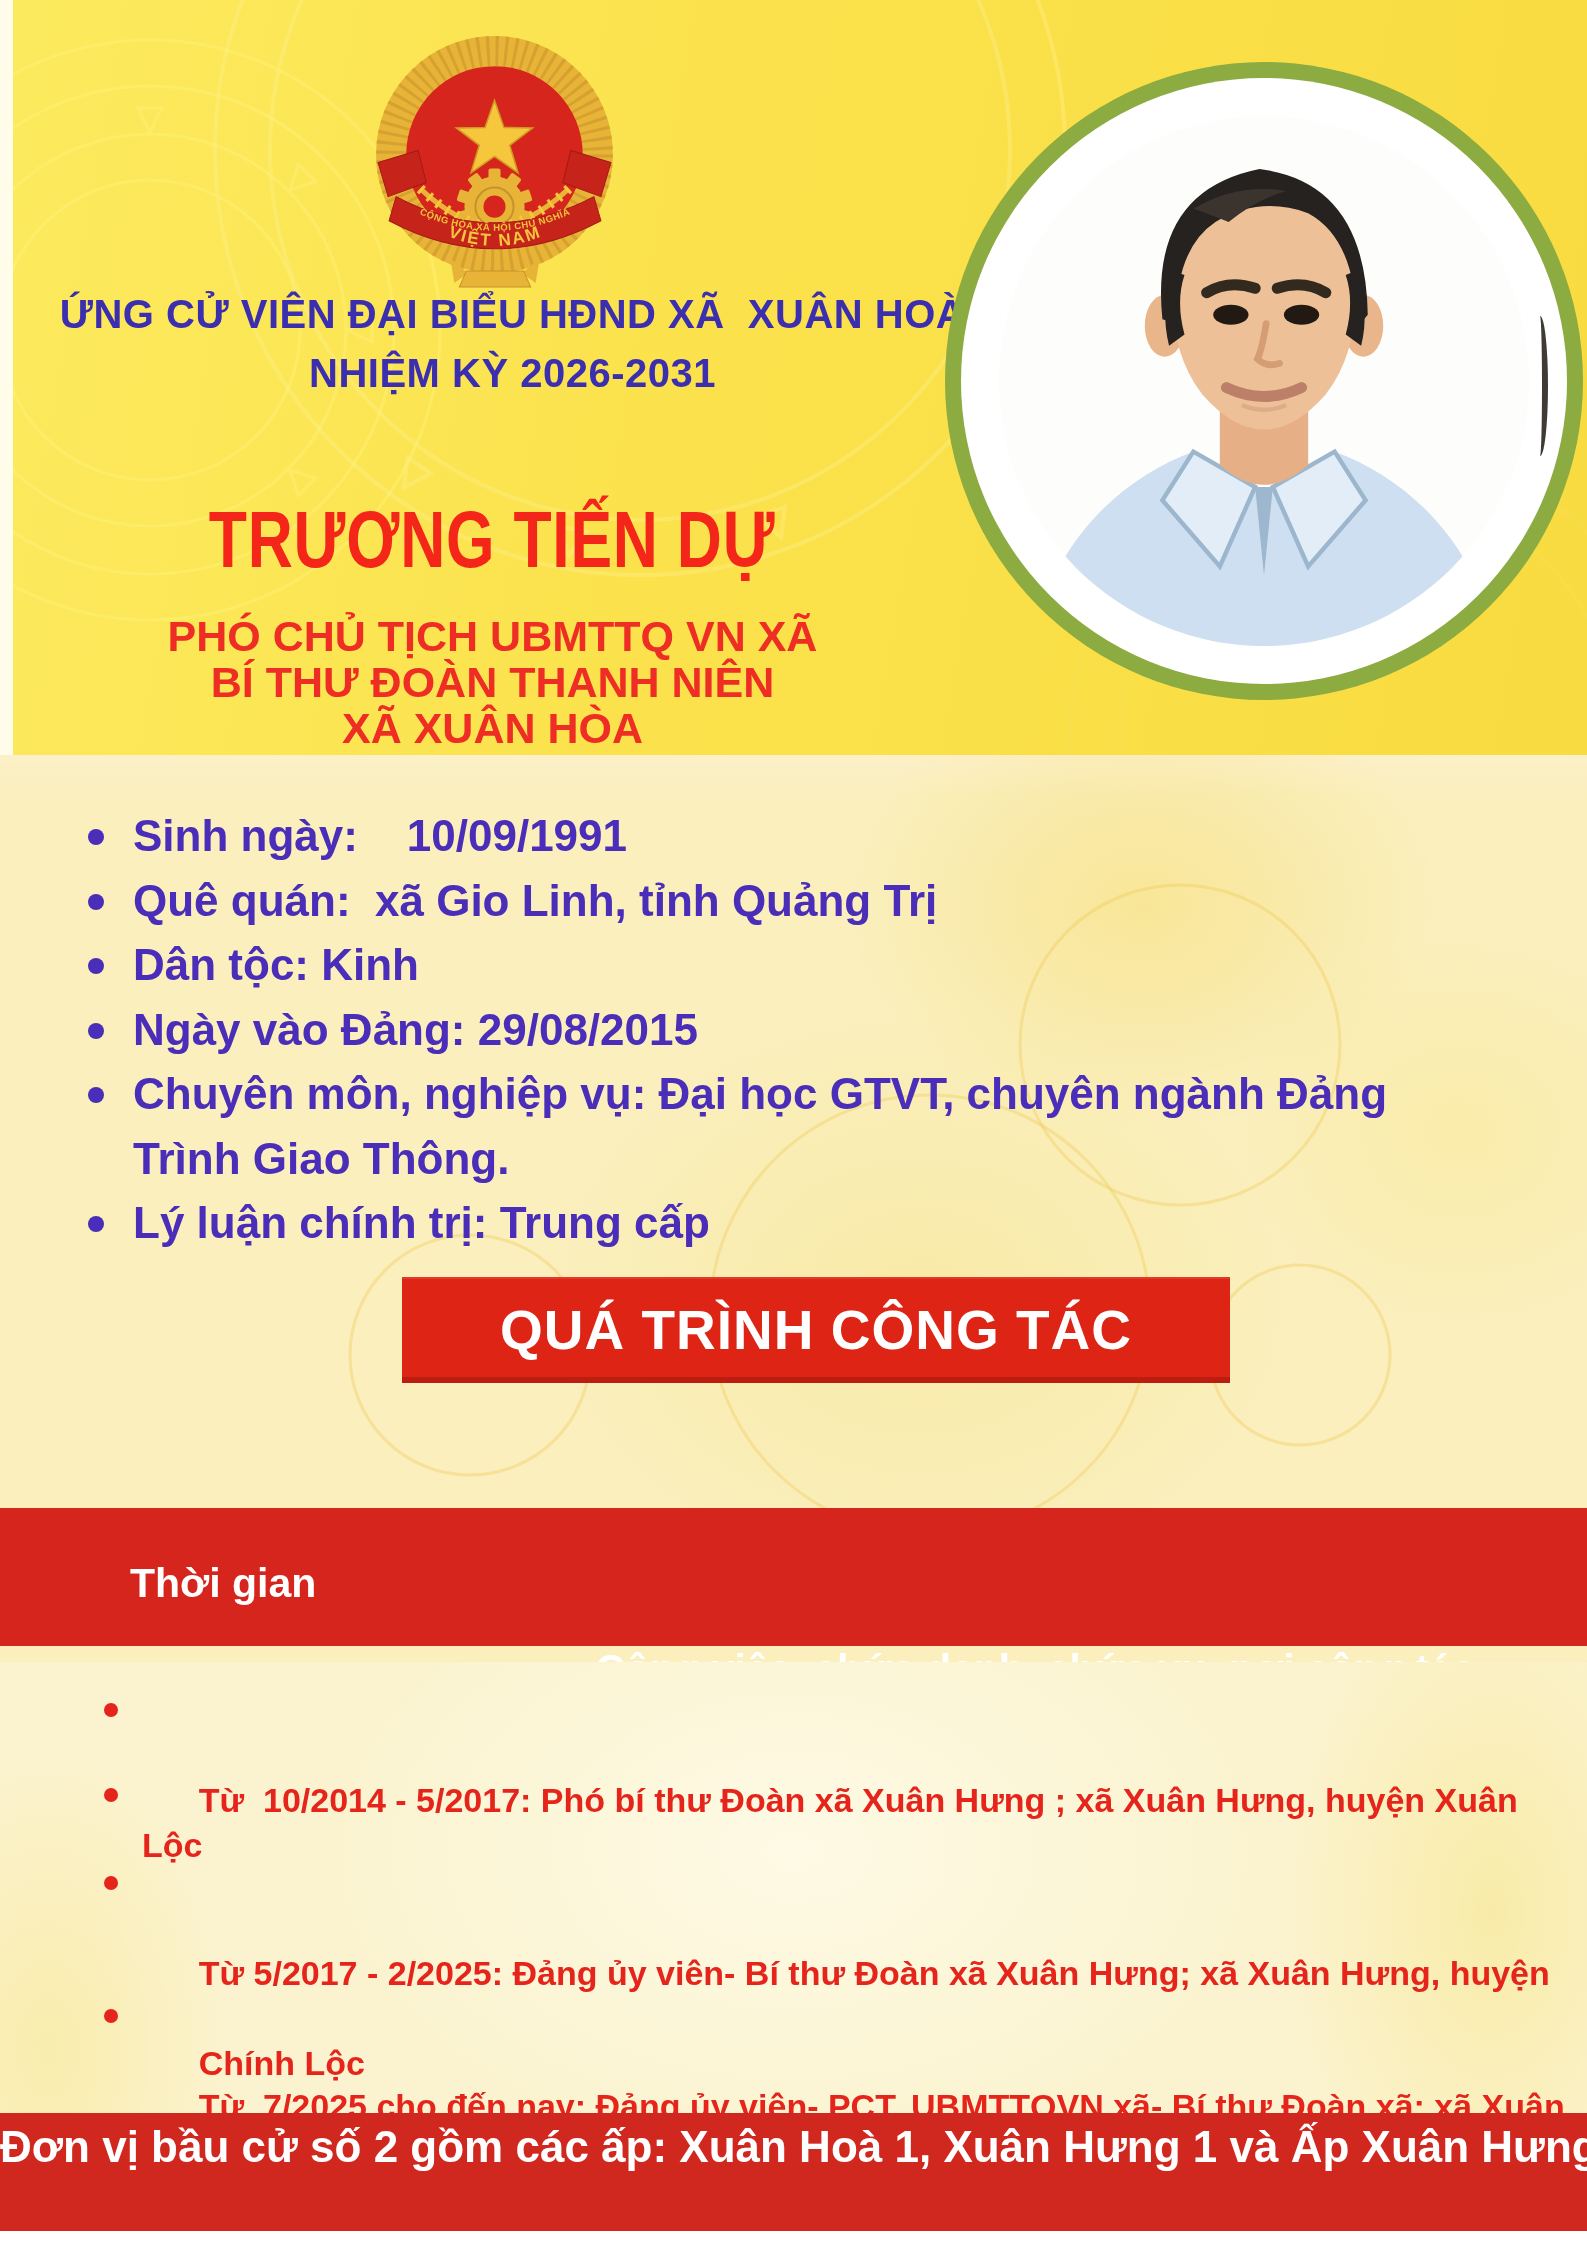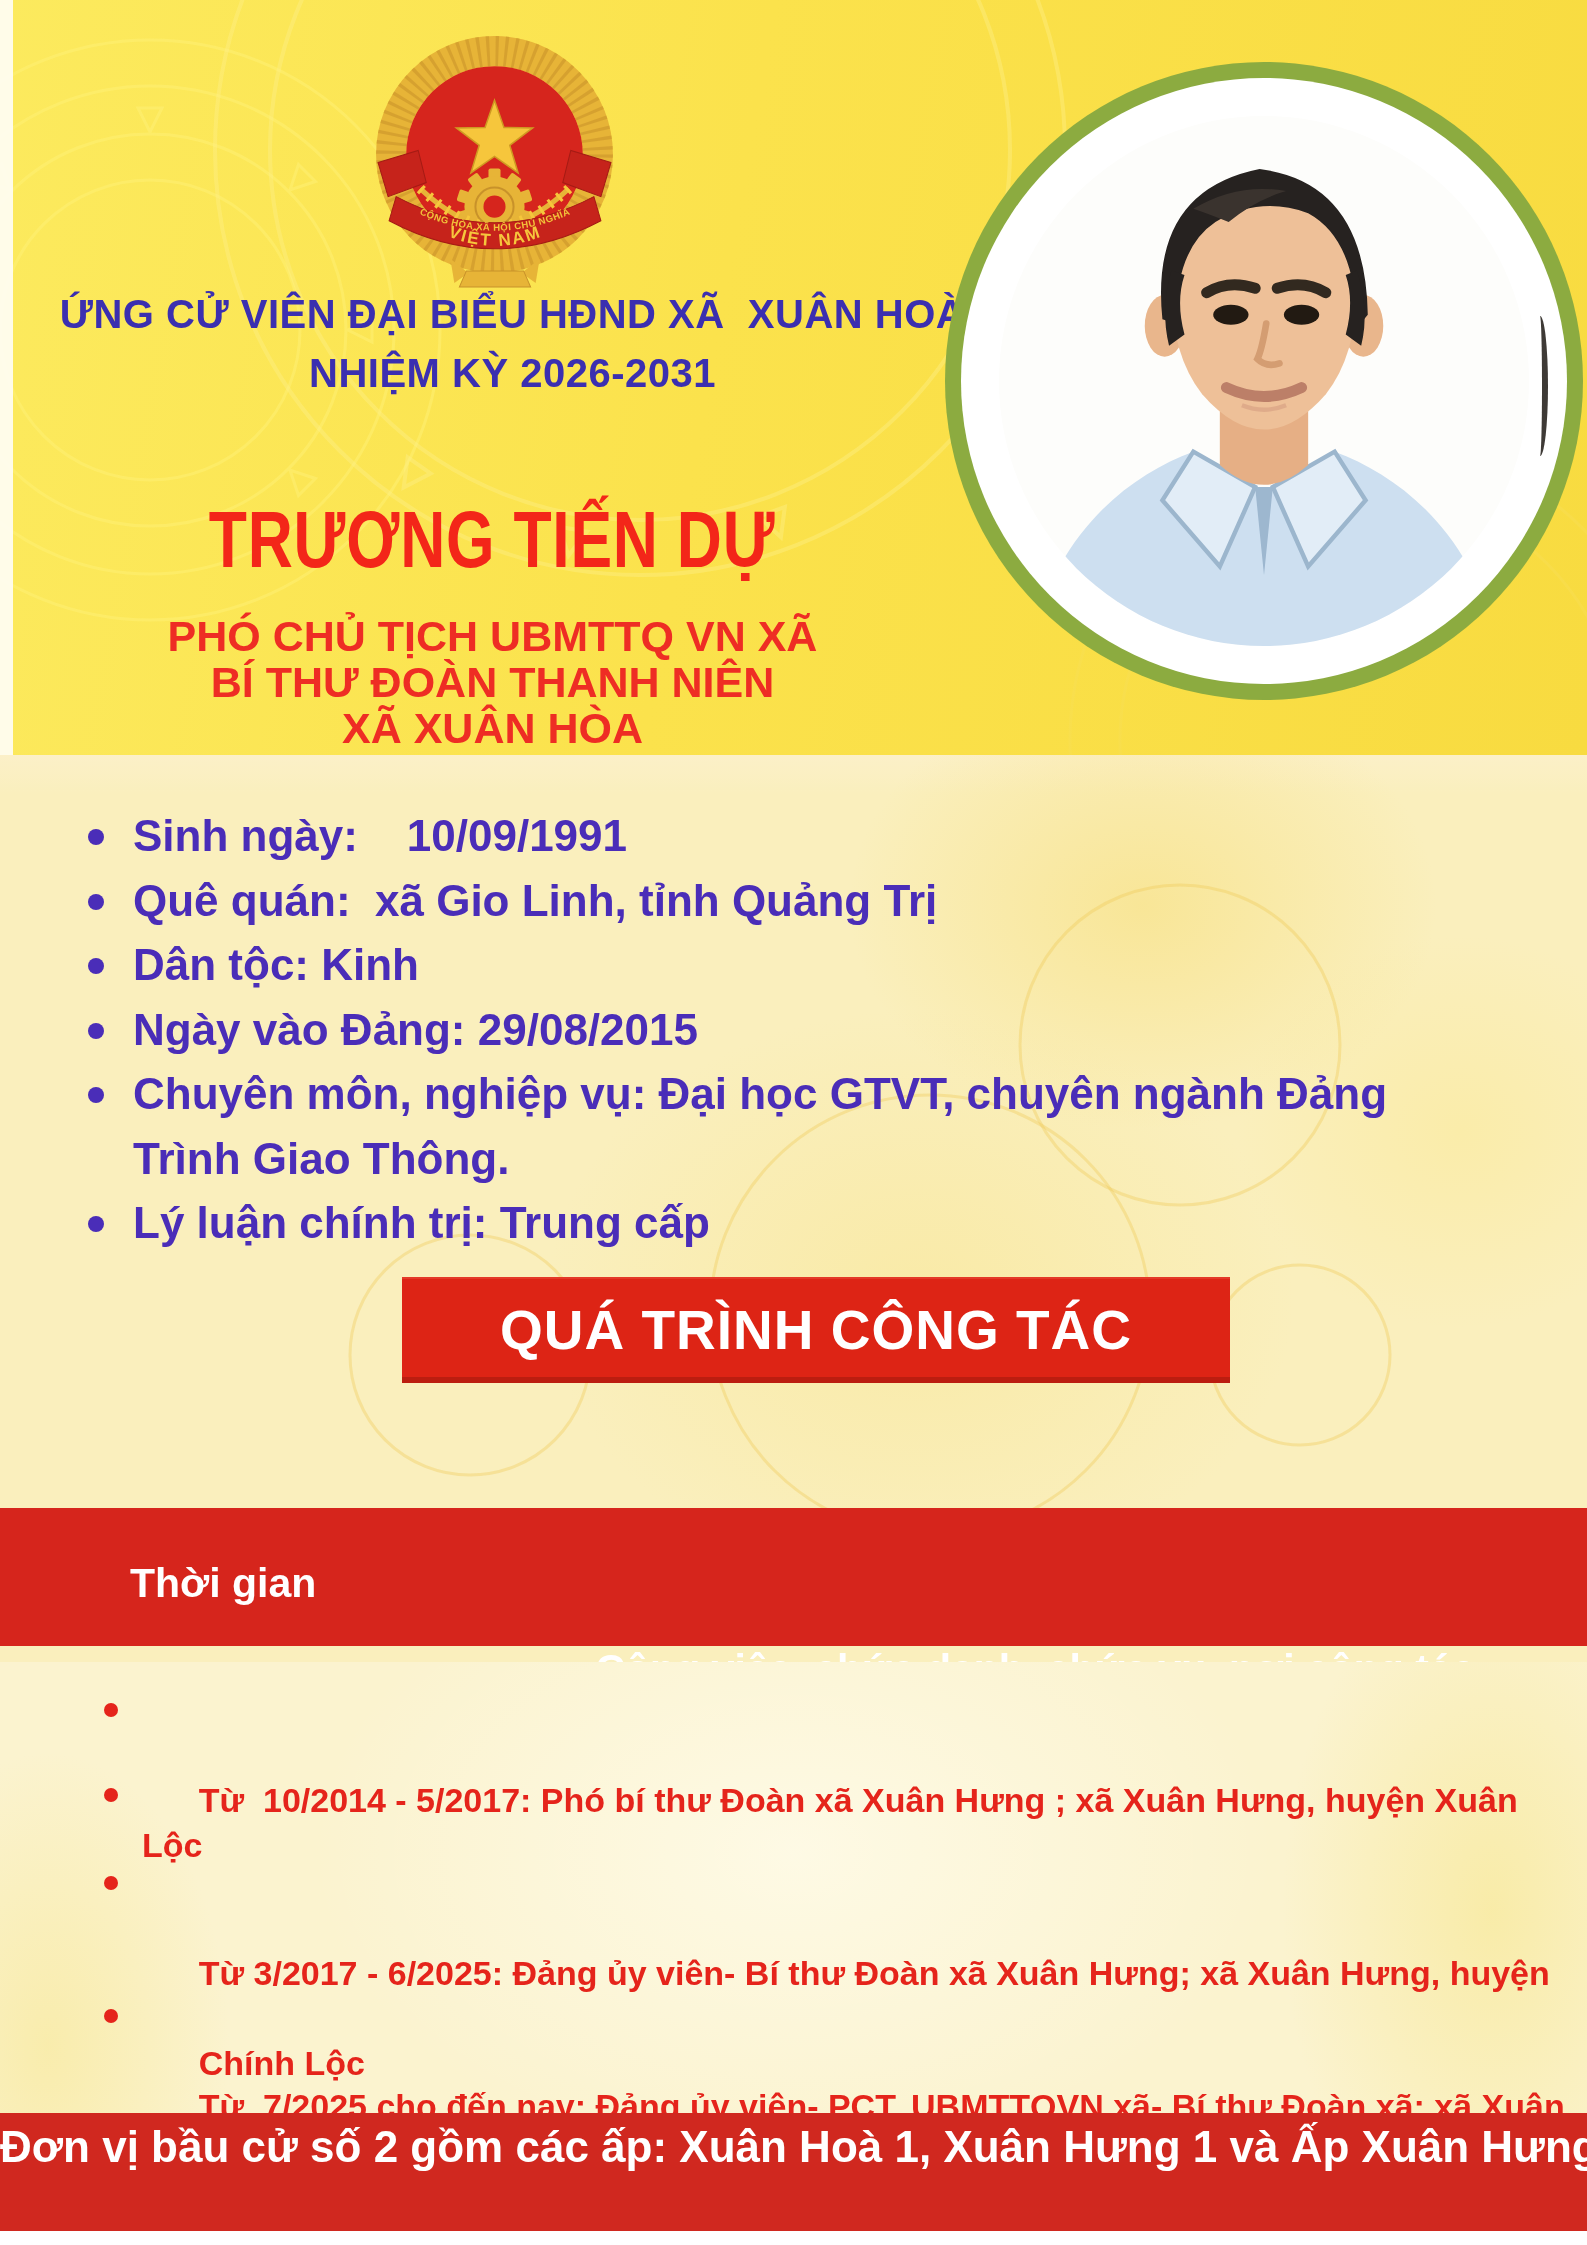--- a/index.html
+++ b/index.html
@@ -244,21 +244,21 @@
   <div class="career-section">
     <div class="career-item c1">
       <span class="cdot"></span>
       <span>Từ  10/2014 - 5/2017: Phó bí thư Đoàn xã Xuân Hưng ; xã Xuân Hưng, huyện Xuân Lộc</span>
     </div>
     <div class="career-item c2">
       <span class="cdot"></span>
     </div>
     <div class="career-item c3">
       <span class="cdot"></span>
-      <span>Từ 3/2017 - 6/2025: Đảng ủy viên- Bí thư Đoàn xã Xuân Hưng; xã Xuân Hưng, huyện</span><br>
+      <span>Từ 5/2017 - 2/2025: Đảng ủy viên- Bí thư Đoàn xã Xuân Hưng; xã Xuân Hưng, huyện</span><br>
       <span>Chính Lộc</span>
     </div>
     <div class="career-item c4">
       <span class="cdot"></span>
       <span>Từ  7/2025 cho đến nay: Đảng ủy viên- PCT. UBMTTQVN xã- Bí thư Đoàn xã; xã Xuân</span><br>
       <span>Hòa, tỉnh Đồng Nai</span>
     </div>
   </div>
 
   <div class="footer-band">

